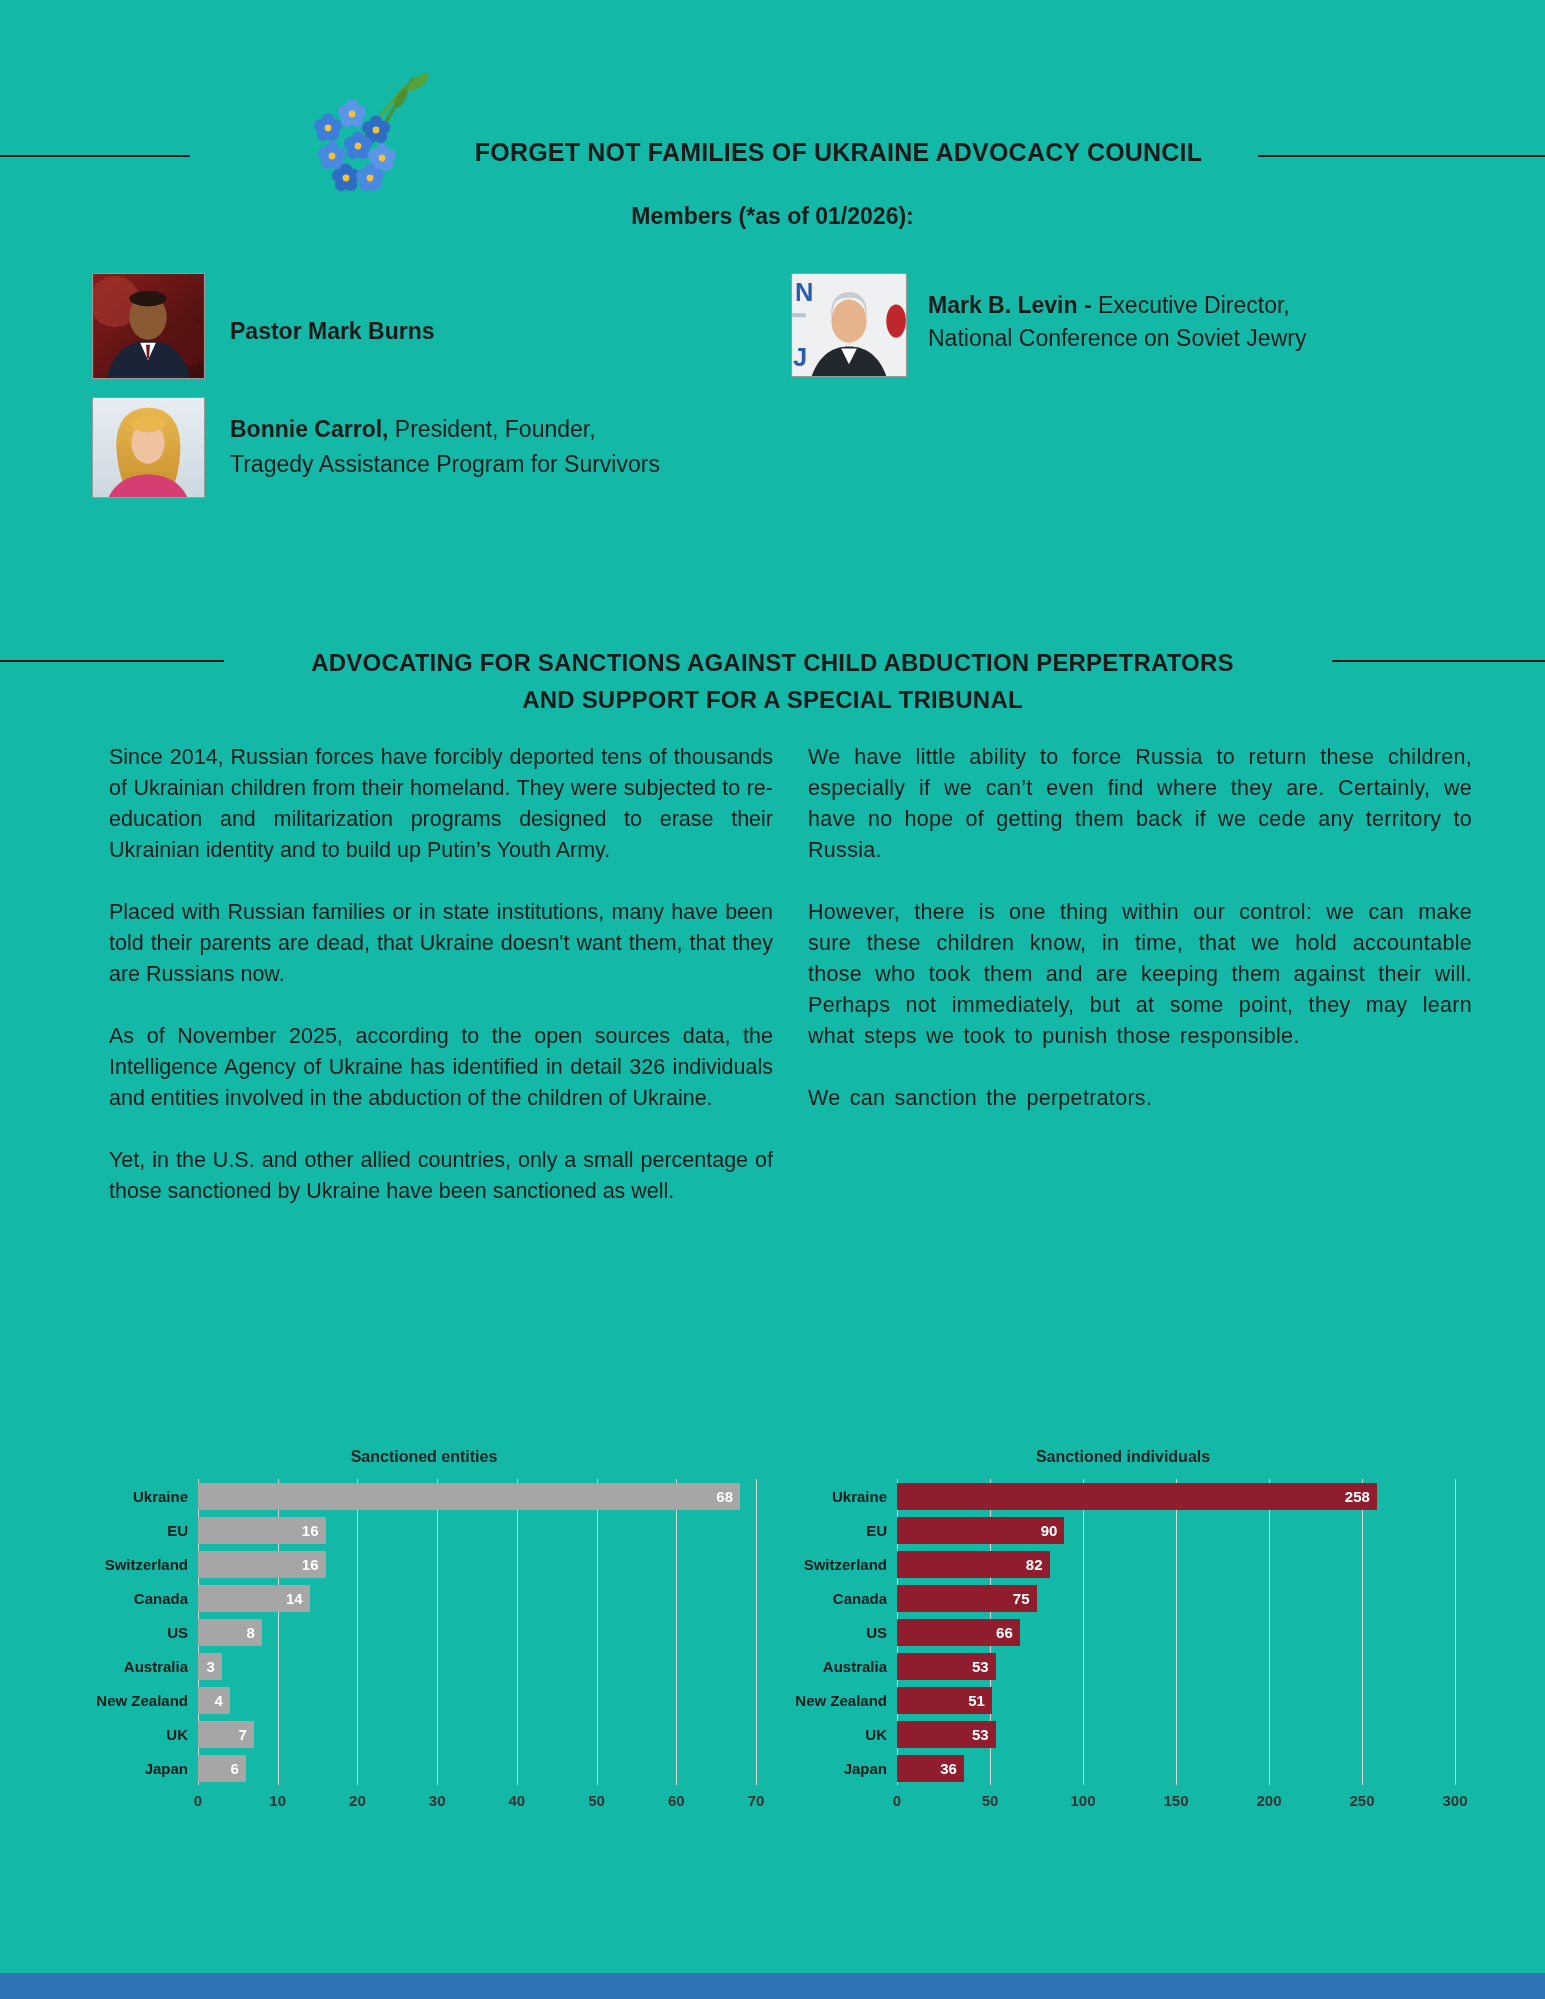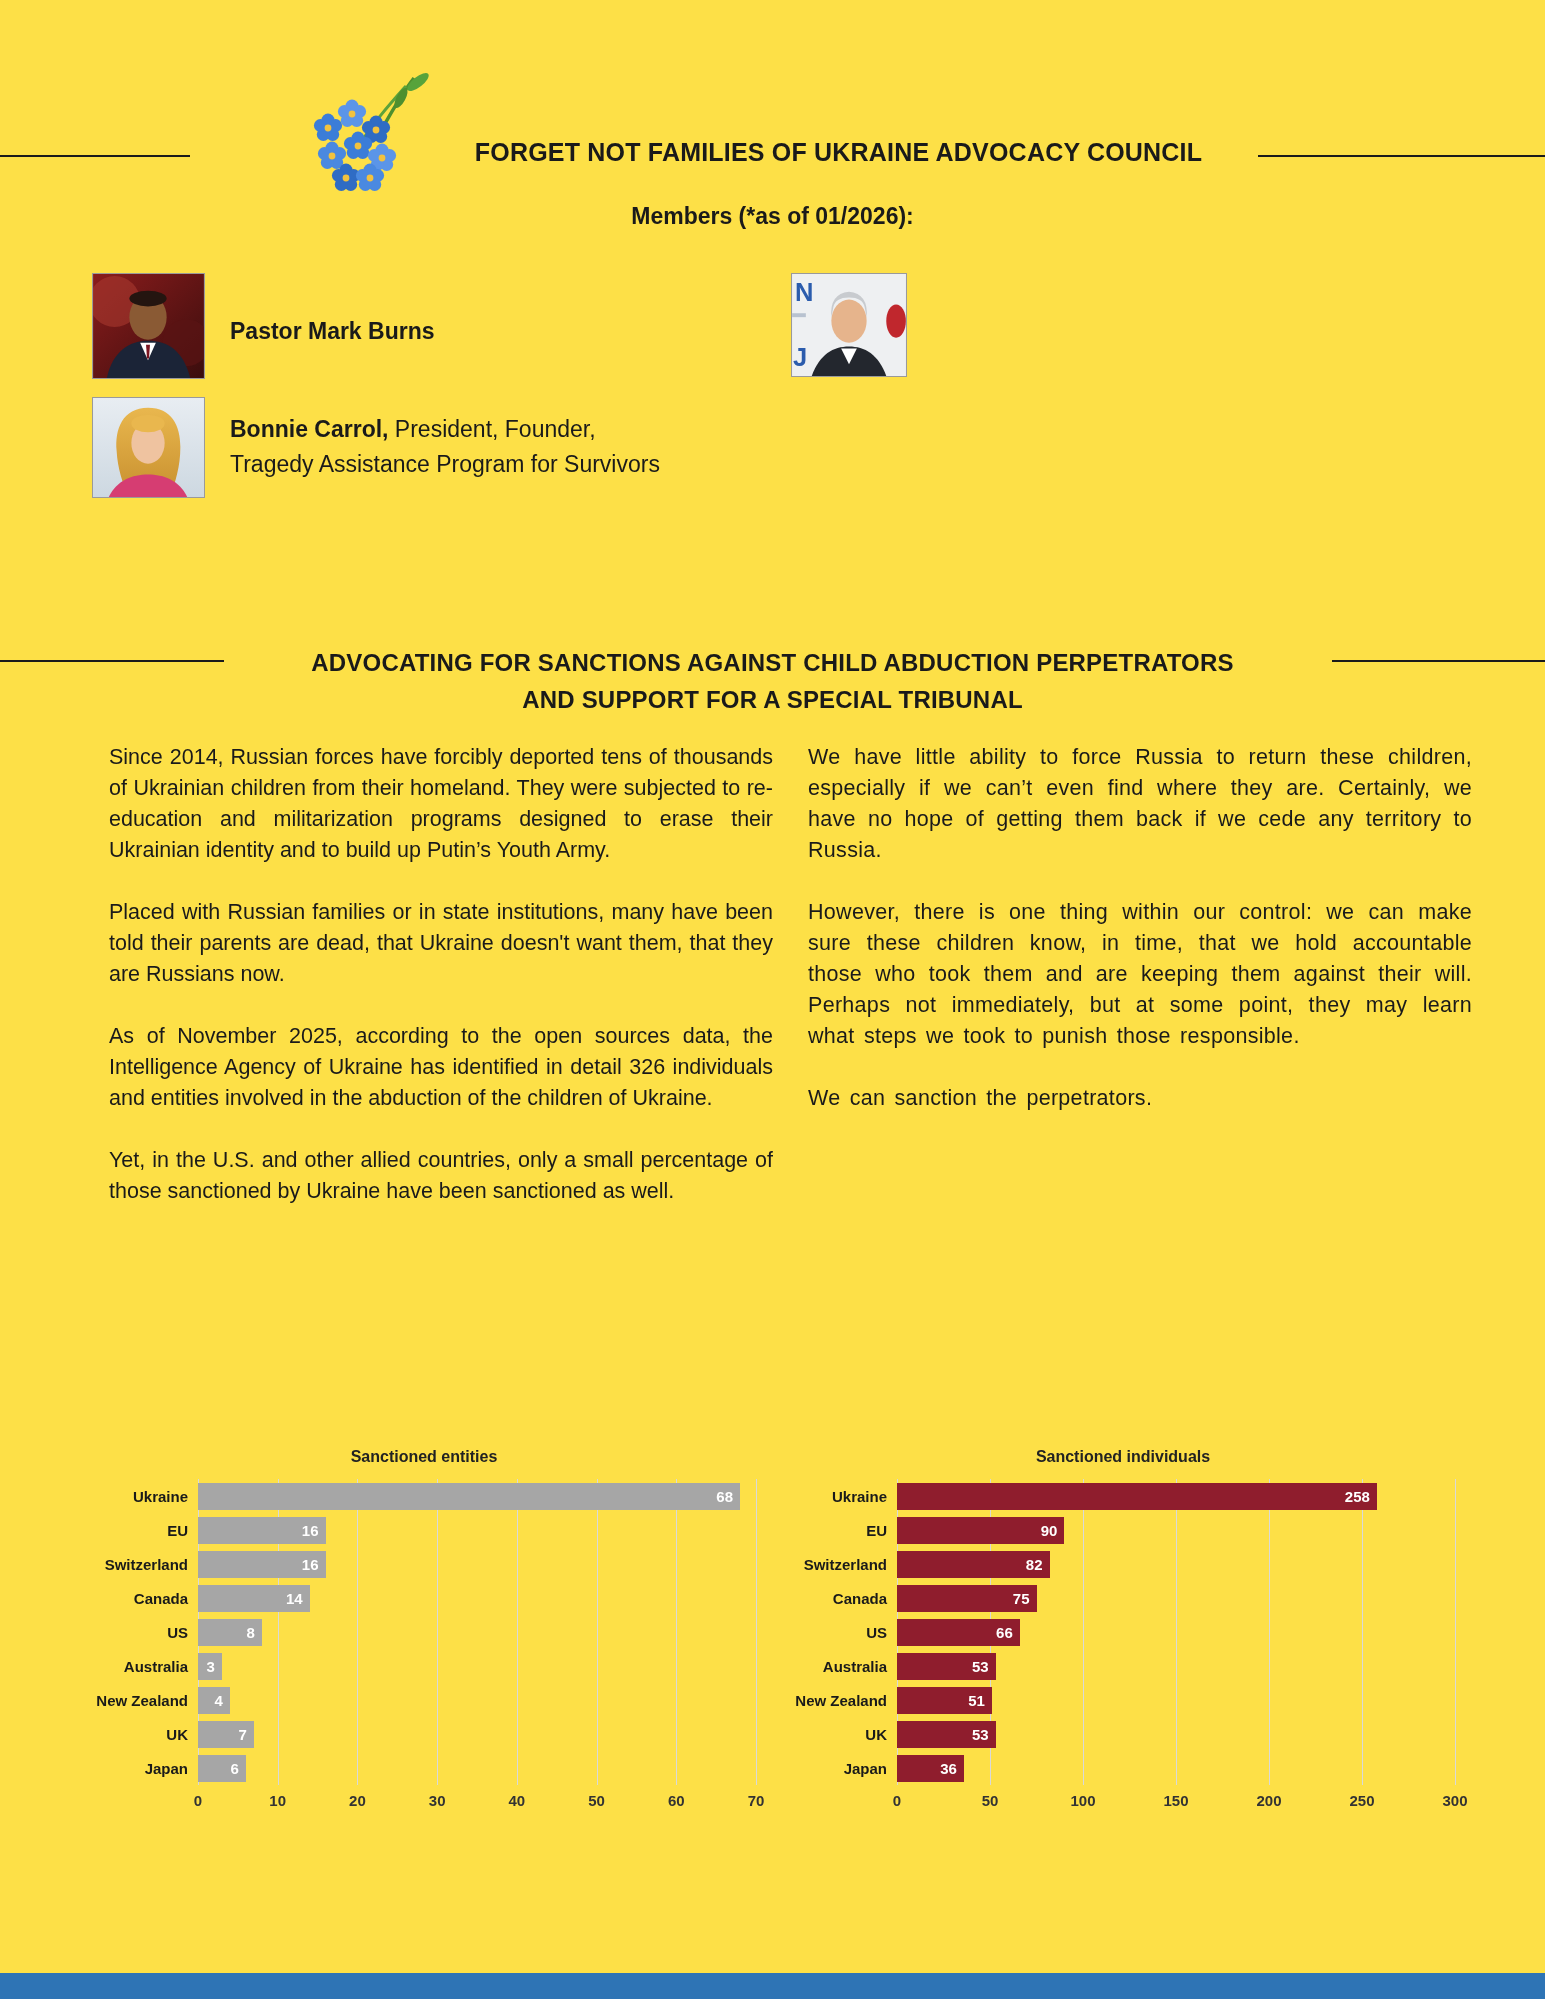--- a/index.html
+++ b/index.html
@@ -1,19 +1,19 @@
 <!DOCTYPE html>
 <html><head>
 <meta charset="utf-8">
 <style>
   * { margin:0; padding:0; box-sizing:border-box; }
   html,body { background:#888; }
   .page {
     position:relative; width:1545px; height:1999px; margin:0 auto;
-    background:#fde047; overflow:hidden;
+    background:#14b8a6; overflow:hidden;
     font-family:"Liberation Sans", sans-serif; color:#1a1a1a;
   }
   .abs { position:absolute; }
   .rule { position:absolute; height:2px; background:#1a1a1a; }
 
   .header-title { position:absolute; left:132px; right:0; top:138px;
     text-align:center; font-size:25px; font-weight:700; letter-spacing:0.2px; }
   .members-label { position:absolute; left:0; right:0; top:203px;
     text-align:center; font-size:23px; font-weight:700; }
 
@@ -121,20 +121,24 @@
       <text x="3" y="28" font-size="26" font-weight="bold" fill="#2b5cad" font-family="sans-serif">N</text>
       <text x="1" y="94" font-size="26" font-weight="bold" fill="#2b5cad" font-family="sans-serif">J</text>
       <rect x="0" y="40" width="14" height="4" fill="#b8c2d0"></rect>
       <ellipse cx="106" cy="48" rx="10" ry="17" fill="#c0272d"></ellipse>
       <path d="M20,104 C28,82 42,74 58,74 C74,74 88,82 96,104 Z" fill="#23272e"></path>
       <polygon points="50,76 66,76 58,92" fill="#ffffff"></polygon>
       <ellipse cx="58" cy="48" rx="18" ry="22" fill="#e6b48c"></ellipse>
       <path d="M40,44 Q38,20 58,18 Q78,20 76,44 L74,34 Q72,24 58,24 Q44,24 42,34 Z" fill="#c8cbcf"></path>
     </svg>
   </div>
+  <div class="levin-text">
+    <div><span class="member-name">Mark B. Levin -</span><span> Executive Director,</span></div>
+    <div>National Conference on Soviet Jewry</div>
+  </div>
 
   <div class="photo" style="left:92px; top:397px; width:113px; height:101px;">
     <svg viewBox="0 0 113 101">
       <defs>
         <linearGradient id="bgc" x1="0" y1="0" x2="0" y2="1">
           <stop offset="0" stop-color="#e8edf2"></stop>
           <stop offset="1" stop-color="#cdd8e1"></stop>
         </linearGradient>
         <linearGradient id="hairg" x1="0" y1="0" x2="0" y2="1">
           <stop offset="0" stop-color="#e9b74e"></stop>

